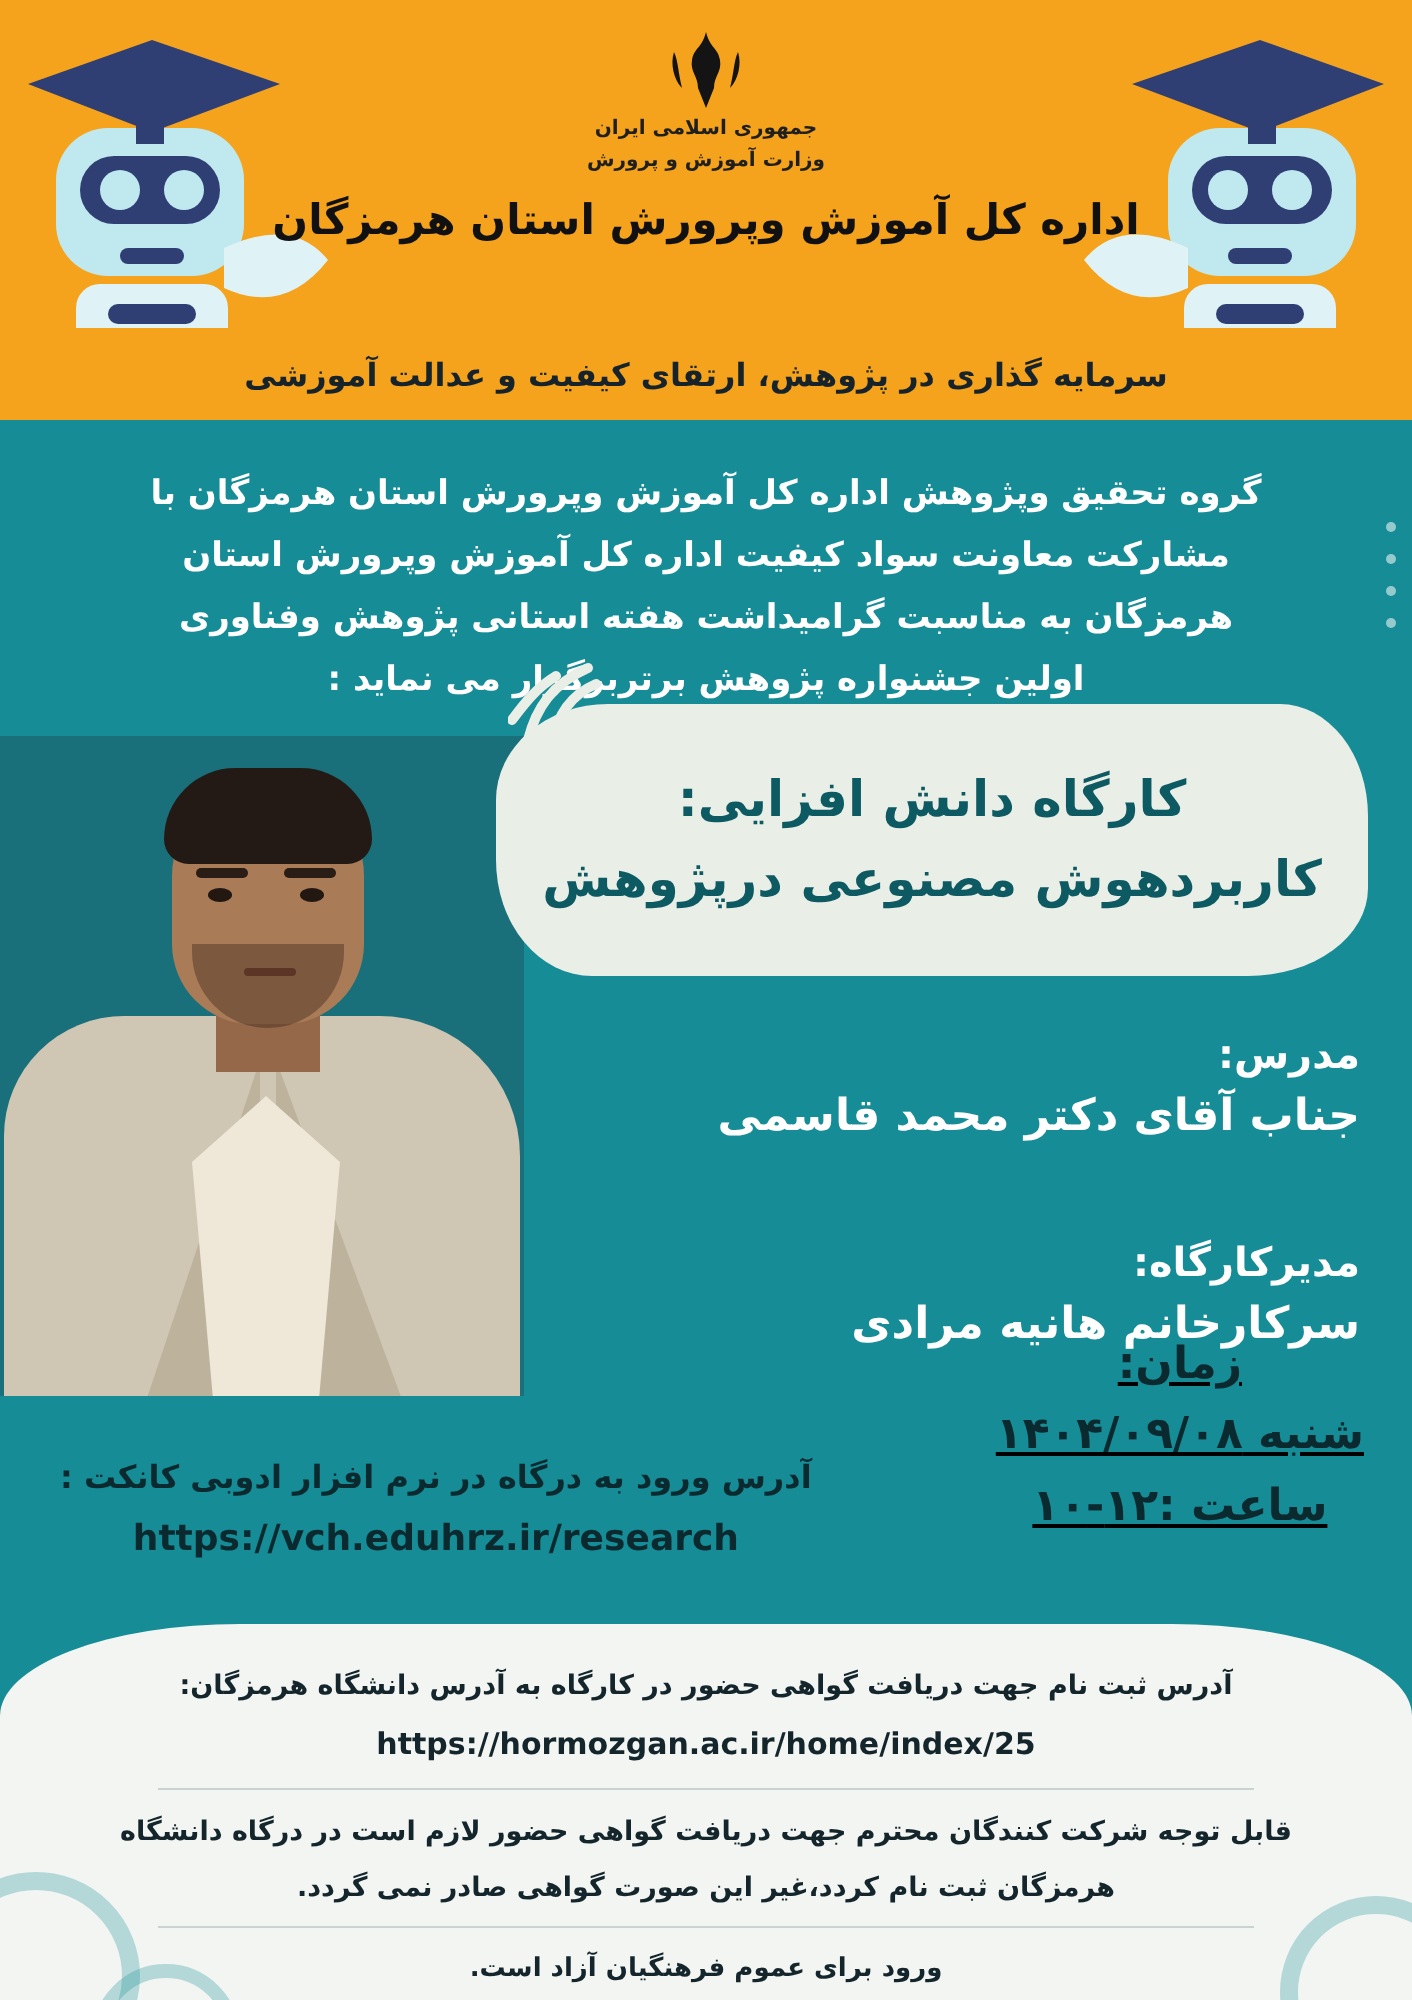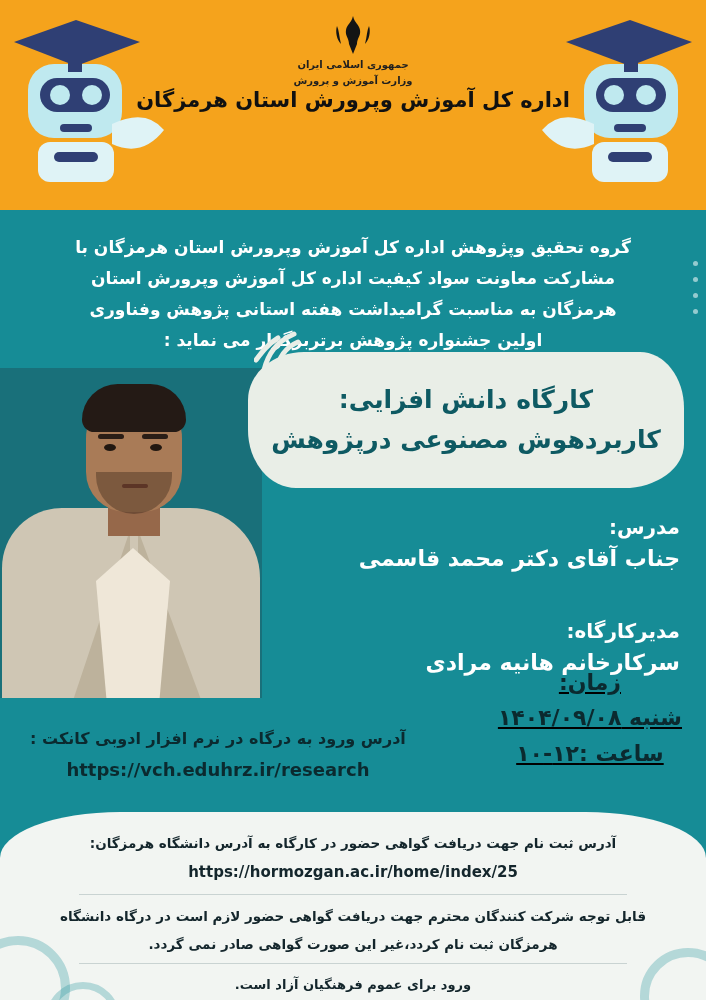--- a/index.html
+++ b/index.html
@@ -36,21 +36,21 @@
   }
   .emblem svg { display: block; margin: 0 auto; }
   .ministry {
     margin-top: 2px;
     font-size: 10px;
     line-height: 14px;
     color: #1f1f1f;
     font-weight: bold;
   }
   .org-line {
-    margin-top: 0;
+    margin-top: 10px;
     font-size: 21px;
     font-weight: bold;
     color: #111;
     letter-spacing: -0.2px;
   }
   .slogan-band {
     position: absolute;
     bottom: 0; left: 0; right: 0;
     height: 46px;
     background: #f5a31c;
@@ -284,20 +284,23 @@
           <path d="M22 2 C20 10 16 10 15 16 C14 22 18 24 18 30 L22 40 L26 30 C26 24 30 22 29 16 C28 10 24 10 22 2 Z" fill="#141414"></path>
           <path d="M6 12 C4 18 6 26 10 30 C8 22 8 16 6 12 Z" fill="#141414"></path>
           <path d="M38 12 C40 18 38 26 34 30 C36 22 36 16 38 12 Z" fill="#141414"></path>
         </svg>
       </div>
       <div class="ministry">جمهوری اسلامی ایران</div>
       <div class="ministry">وزارت آموزش و پرورش</div>
       <div class="org-line">اداره کل آموزش وپرورش استان هرمزگان</div>
     </div>
 
+    <div class="slogan-band">
+      <div class="slogan">سرمایه گذاری در پژوهش، ارتقای کیفیت و عدالت آموزشی</div>
+    </div>
   </div>
 
   <div class="intro">
     <span class="ln">گروه  تحقیق وپژوهش اداره کل آموزش وپرورش استان هرمزگان با</span>
     <span class="ln">مشارکت معاونت سواد کیفیت اداره کل  آموزش وپرورش استان</span>
     <span class="ln">هرمزگان به مناسبت گرامیداشت هفته استانی پژوهش وفناوری</span>
     <span class="ln">اولین جشنواره پژوهش برتربرگزار می نماید :</span>
   </div>
 
   <div class="dots-right">

